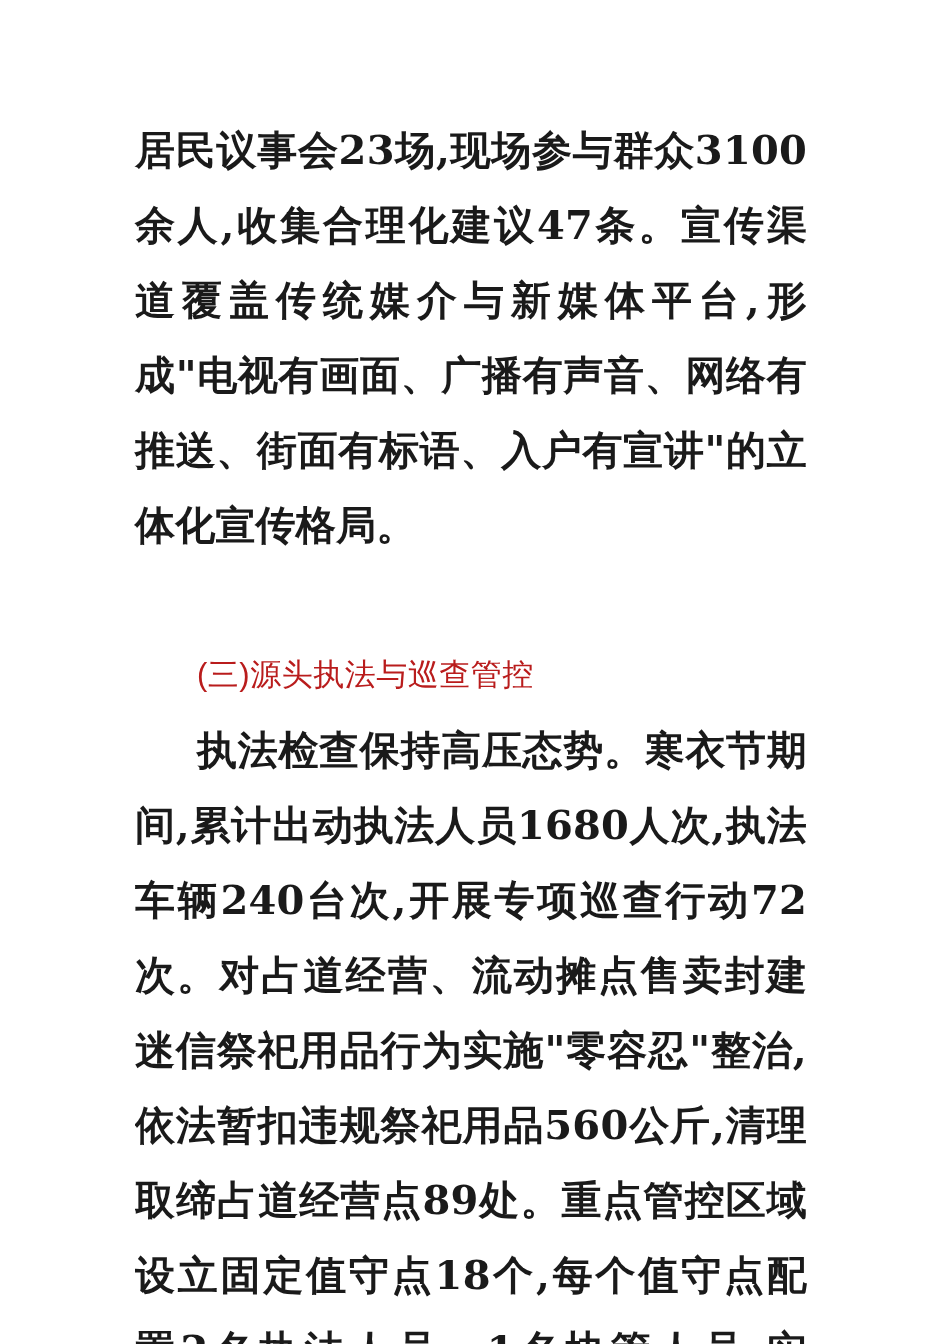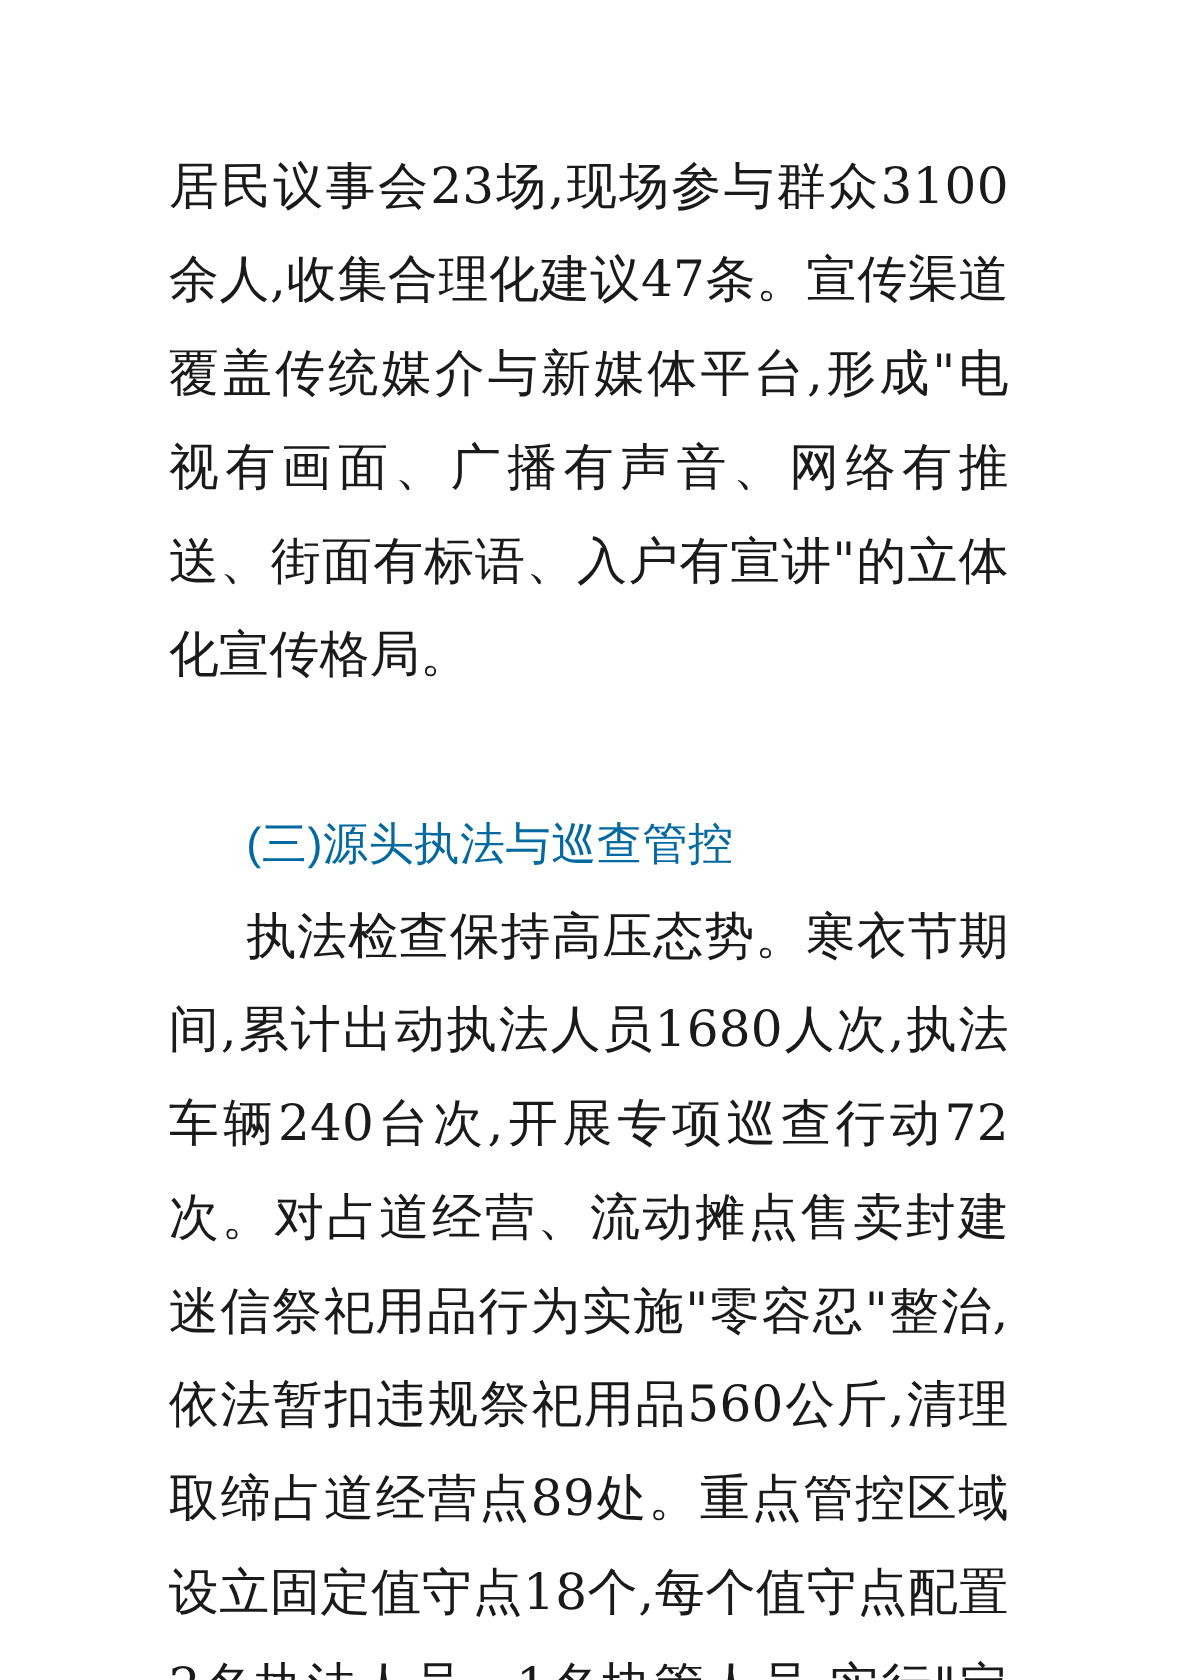--- a/index.html
+++ b/index.html
@@ -30,33 +30,33 @@
     font-family: "DejaVu Serif", "Liberation Serif", serif;
     font-size: 40px;
     line-height: 75px;
     color: #1a1a1a;
     text-align: justify;
     text-justify: inter-character;
     text-align-last: left;
     margin: 0;
     letter-spacing: 0.2px;
     -webkit-font-feature-settings: normal;
-    font-weight: 400;
+    font-weight: 700;
   }
 
   .para.indent {
     text-indent: 62px;
   }
 
   
   .heading {
     font-family: "Liberation Sans", "DejaVu Sans", sans-serif;
-    font-size: 36px;
+    font-size: 31px;
     line-height: 75px;
-    color: #0369a1;
+    color: #b91c1c;
     margin: 0;
     text-indent: 62px;
     text-align: left;
     font-weight: 400;
     letter-spacing: 0.5px;
   }
 
   
   .gap-line {
     height: 75px;

